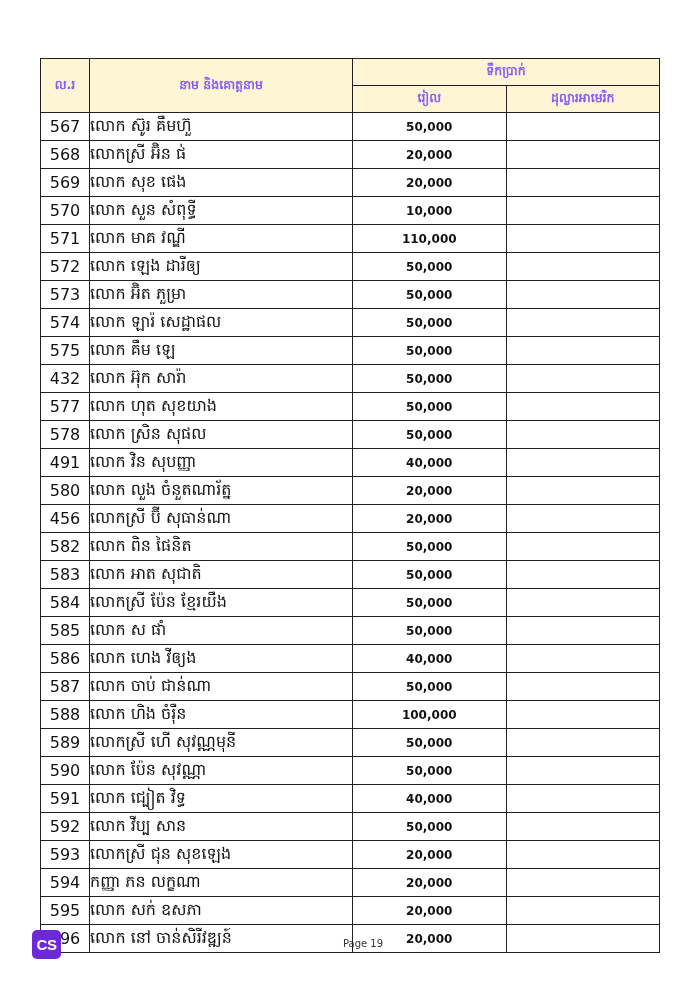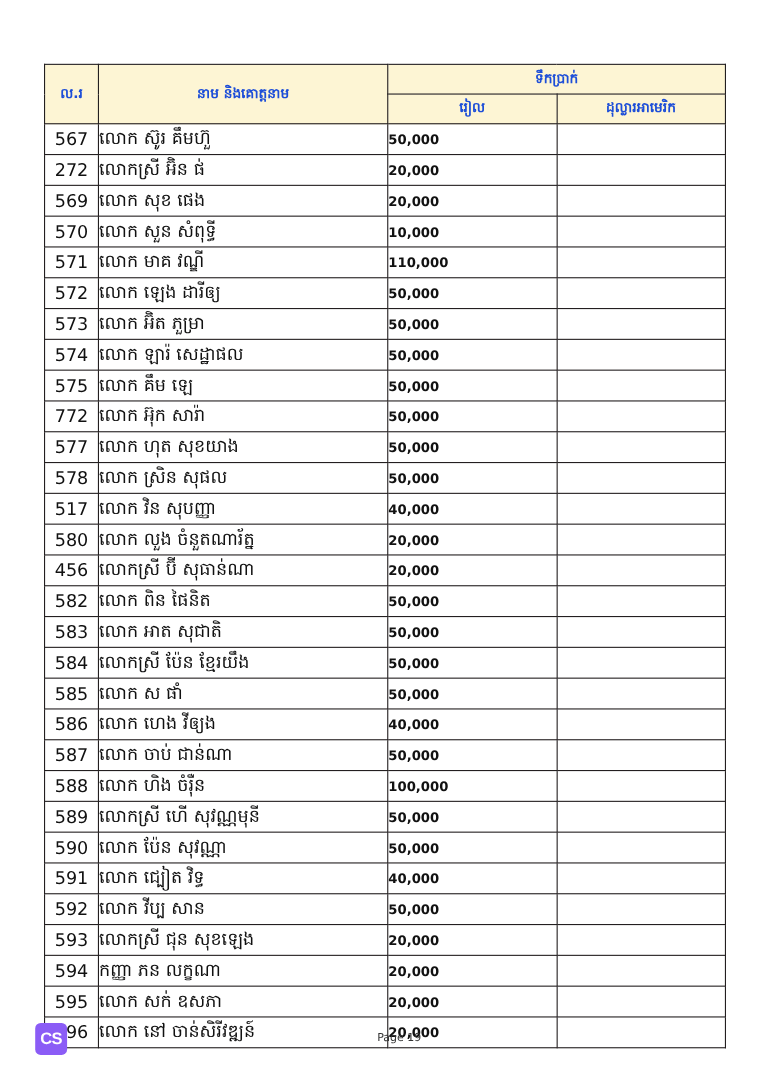--- a/index.html
+++ b/index.html
@@ -30,21 +30,21 @@
   }
   .doc-table td, .doc-table th {
     border: 1px solid #231f20;
     padding: 0;
   }
   .hdr {
     background: #fdf5d4;
     text-align: center;
     font-weight: bold;
     font-size: 12.5px;
-    color: #1d4ed8;
+    color: #8b5cf6;
     height: 26px;
     vertical-align: middle;
   }
   .hdr-no { width: 48px; }
   .hdr-name { width: 262px; }
   .hdr-riel { width: 152px; margin-left: 18px; }
   .hdr-usd { width: 158px; }
   .cell-no {
     text-align: center;
     font-size: 16px;
@@ -55,21 +55,21 @@
   .cell-name {
     text-align: left;
     font-size: 16px;
     padding-left: 7px;
     vertical-align: middle;
     color: #111;
     white-space: nowrap;
     overflow: hidden;
   }
   .cell-riel {
-    text-align: left;
+    text-align: center;
     font-size: 12px;
     font-weight: bold;
     padding-right: 9px;
     vertical-align: middle;
     color: #111;
   }
   .cell-usd {
     text-align: right;
     font-size: 12px;
     padding-right: 9px;
@@ -88,21 +88,21 @@
     position: absolute;
     left: 32px;
     top: 930px;
     display: flex;
     align-items: center;
     gap: 12px;
   }
   .cs-logo {
     width: 29px;
     height: 29px;
-    background: #8b5cf6;
+    background: #6d28d9;
     border-radius: 5px;
     color: #ffffff;
     font-size: 15px;
     font-weight: bold;
     display: flex;
     align-items: center;
     justify-content: center;
     letter-spacing: -0.5px;
     font-family: "Liberation Sans", sans-serif;
   }
@@ -131,21 +131,21 @@
       </tr>
     </thead>
     <tbody id="table-body">
         <tr>
           <td class="cell-no">567</td>
           <td class="cell-name">លោក ស៊ូរ គឹមហ៊ួ</td>
           <td class="cell-riel">50,000</td>
           <td class="cell-usd"></td>
         </tr>
         <tr>
-          <td class="cell-no">272</td>
+          <td class="cell-no">568</td>
           <td class="cell-name">លោកស្រី អ៊ិន ផ់</td>
           <td class="cell-riel">20,000</td>
           <td class="cell-usd"></td>
         </tr>
         <tr>
           <td class="cell-no">569</td>
           <td class="cell-name">លោក សុខ ផេង</td>
           <td class="cell-riel">20,000</td>
           <td class="cell-usd"></td>
         </tr>
@@ -179,39 +179,39 @@
           <td class="cell-riel">50,000</td>
           <td class="cell-usd"></td>
         </tr>
         <tr>
           <td class="cell-no">575</td>
           <td class="cell-name">លោក គឹម ឡេ</td>
           <td class="cell-riel">50,000</td>
           <td class="cell-usd"></td>
         </tr>
         <tr>
-          <td class="cell-no">772</td>
+          <td class="cell-no">432</td>
           <td class="cell-name">លោក អ៊ុក សារ៉ា</td>
           <td class="cell-riel">50,000</td>
           <td class="cell-usd"></td>
         </tr>
         <tr>
           <td class="cell-no">577</td>
           <td class="cell-name">លោក ហុត សុខយាង</td>
           <td class="cell-riel">50,000</td>
           <td class="cell-usd"></td>
         </tr>
         <tr>
           <td class="cell-no">578</td>
           <td class="cell-name">លោក ស្រិន សុផល</td>
           <td class="cell-riel">50,000</td>
           <td class="cell-usd"></td>
         </tr>
         <tr>
-          <td class="cell-no">517</td>
+          <td class="cell-no">491</td>
           <td class="cell-name">លោក វិន សុបញ្ញា</td>
           <td class="cell-riel">40,000</td>
           <td class="cell-usd"></td>
         </tr>
         <tr>
           <td class="cell-no">580</td>
           <td class="cell-name">លោក លួង ចំនួតណារ័ត្ន</td>
           <td class="cell-riel">20,000</td>
           <td class="cell-usd"></td>
         </tr>

